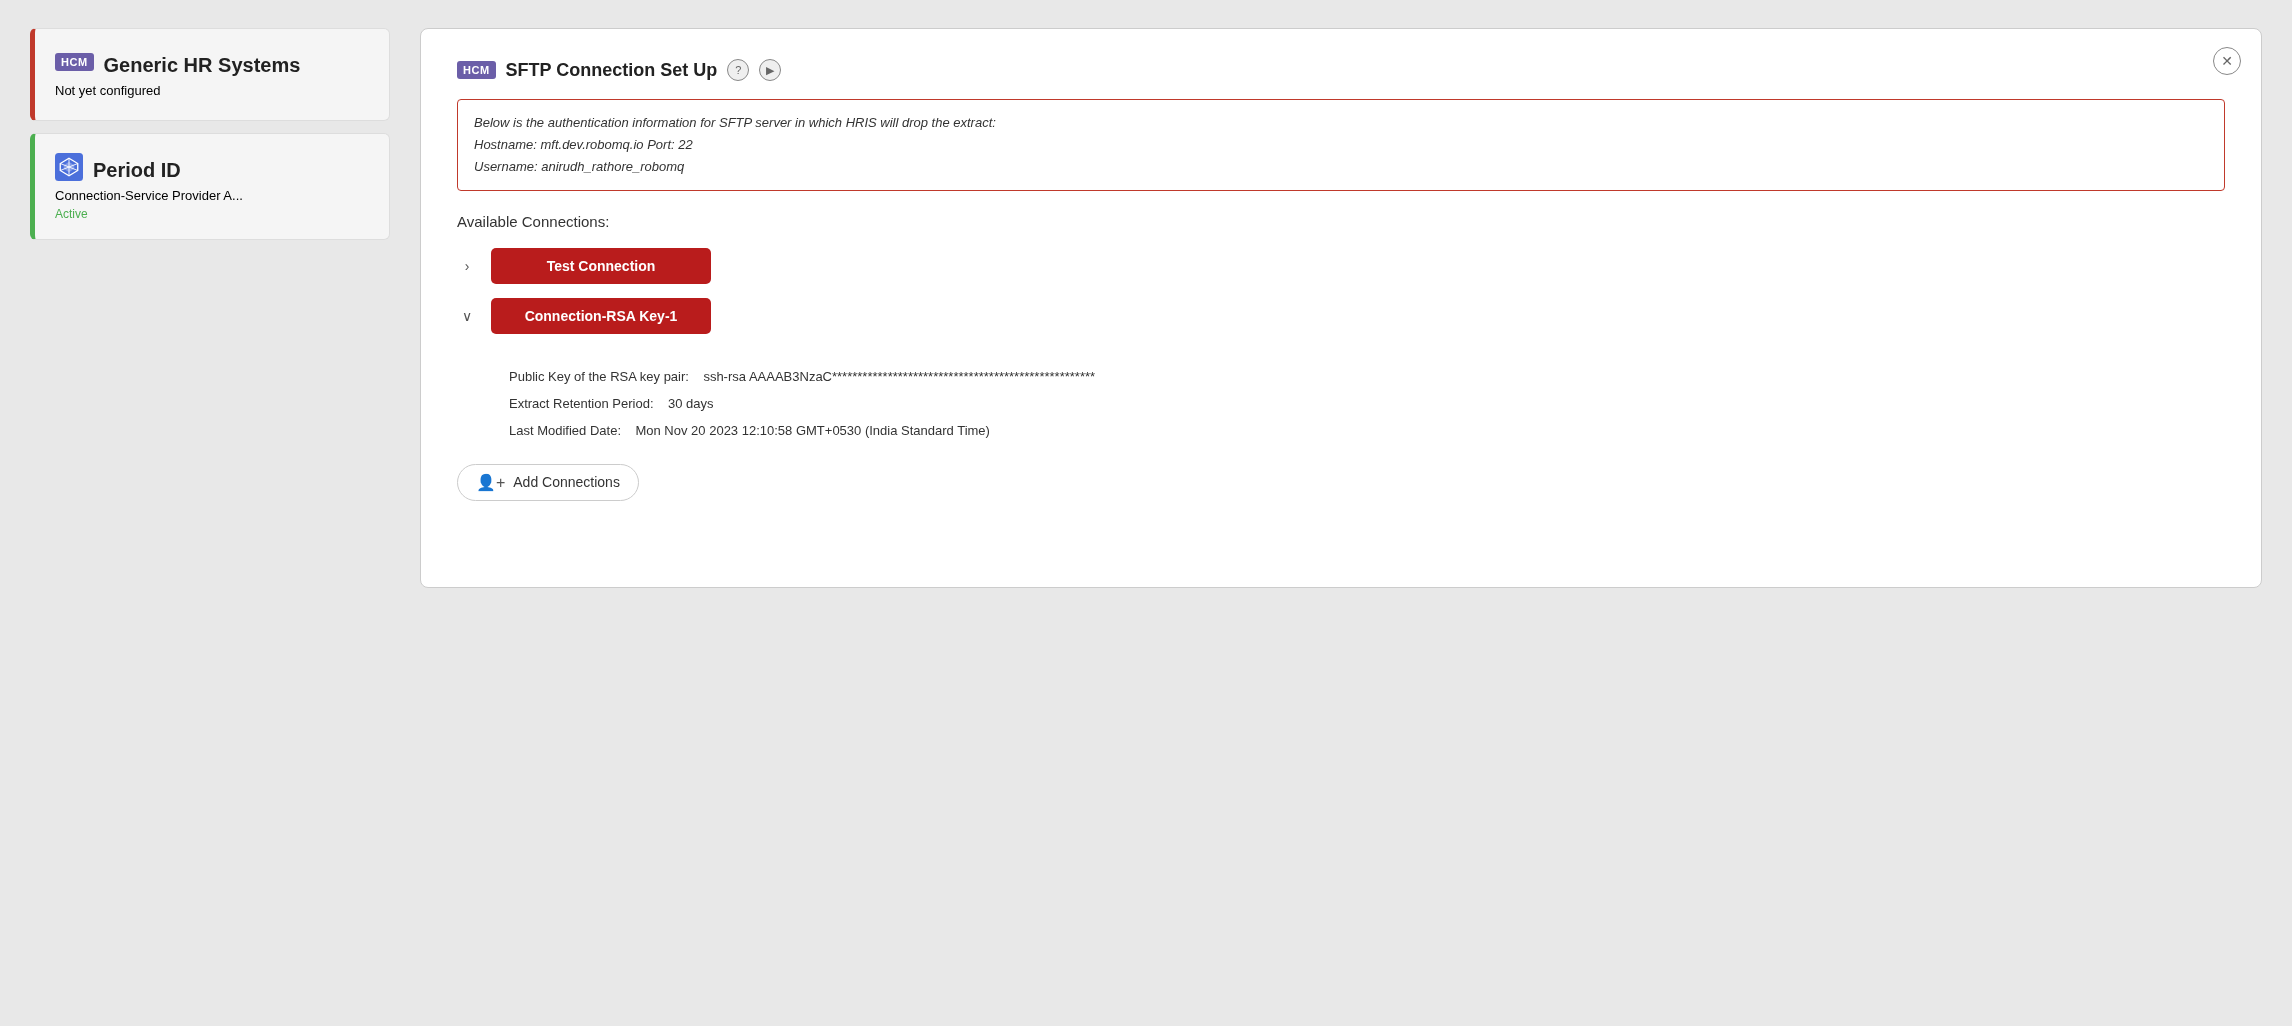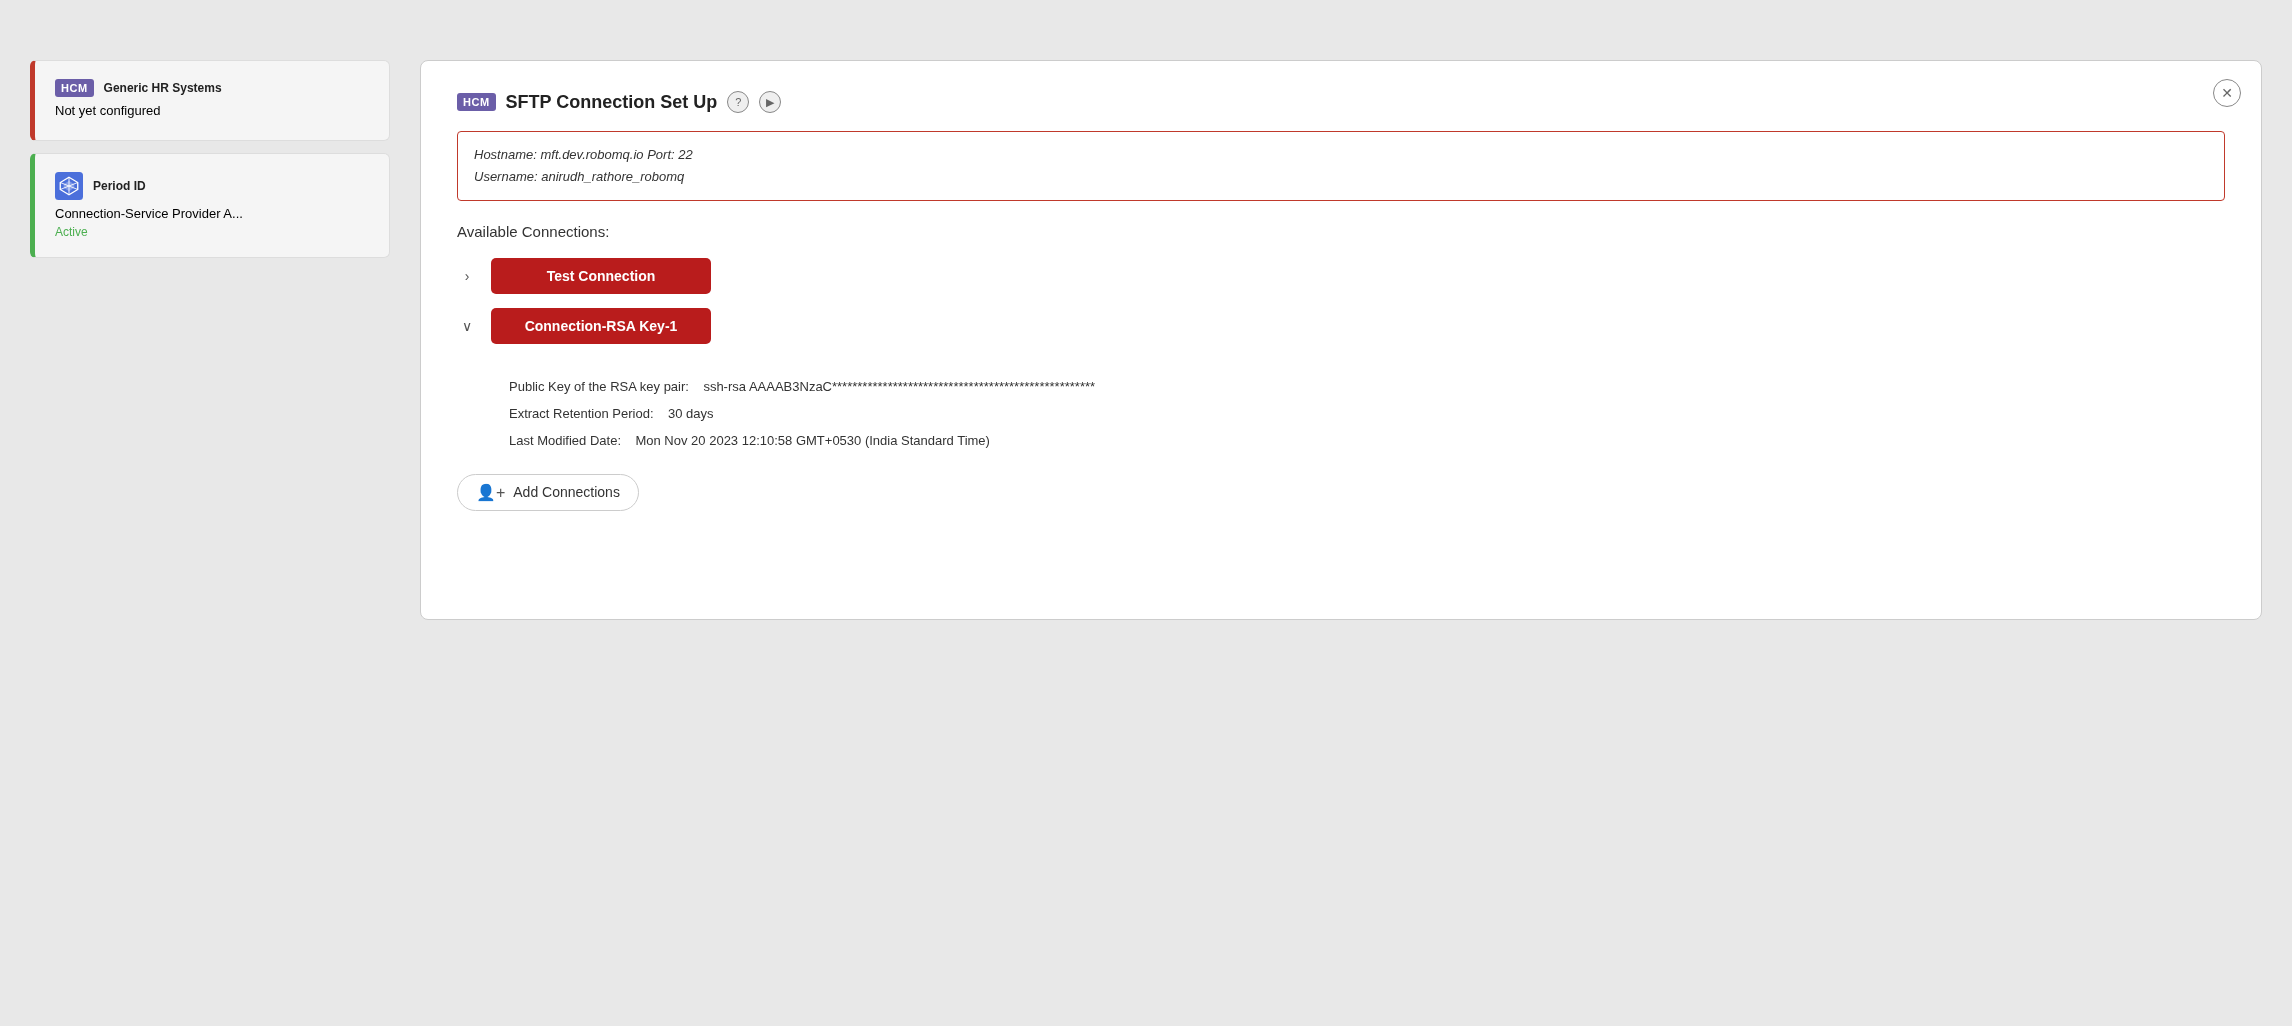--- a/index.html
+++ b/index.html
@@ -9,21 +9,21 @@
       font-size: 14px;
       color: #333;
       width: 2292px;
       height: 1026px;
       overflow: hidden;
     }
 
     .main-layout {
       display: flex;
       flex-direction: row;
-      padding: 60px 30px;
+      padding: 28px 30px;
       gap: 30px;
       height: 100%;
       border-radius: 14px;
     }
 
     
     .sidebar {
       width: 360px;
       flex-shrink: 0;
       display: flex;
@@ -63,23 +63,24 @@
       border-radius: 3px;
       letter-spacing: 0.5px;
     }
 
     .entra-icon {
       width: 28px;
       height: 28px;
     }
 
     .card-title {
-      font-size: 12px;
+      font-size: 20px;
       font-weight: 600;
       color: #222;
+      margin-top: 7px;
     }
 
     .card-subtitle {
       font-size: 13px;
       color: #000000;
       margin-bottom: 4px;
     }
 
     .card-status-active {
       font-size: 12px;
@@ -292,20 +293,21 @@
       <button class="icon-circle">
         <span>?</span>
       </button>
       <button class="icon-play">
         <span>▶</span>
       </button>
     </div>
 
     
     <div class="info-box">
+      <div>Below is the authentication information for SFTP server in which HRIS will drop the extract:</div>
       <div>Hostname: mft.dev.robomq.io    Port: 22</div>
       <div>Username: anirudh_rathore_robomq</div>
     </div>
 
     
     <div class="available-connections-label">Available Connections:</div>
 
     
     <div class="connection-row">
       <button class="chevron-btn">›</button>

